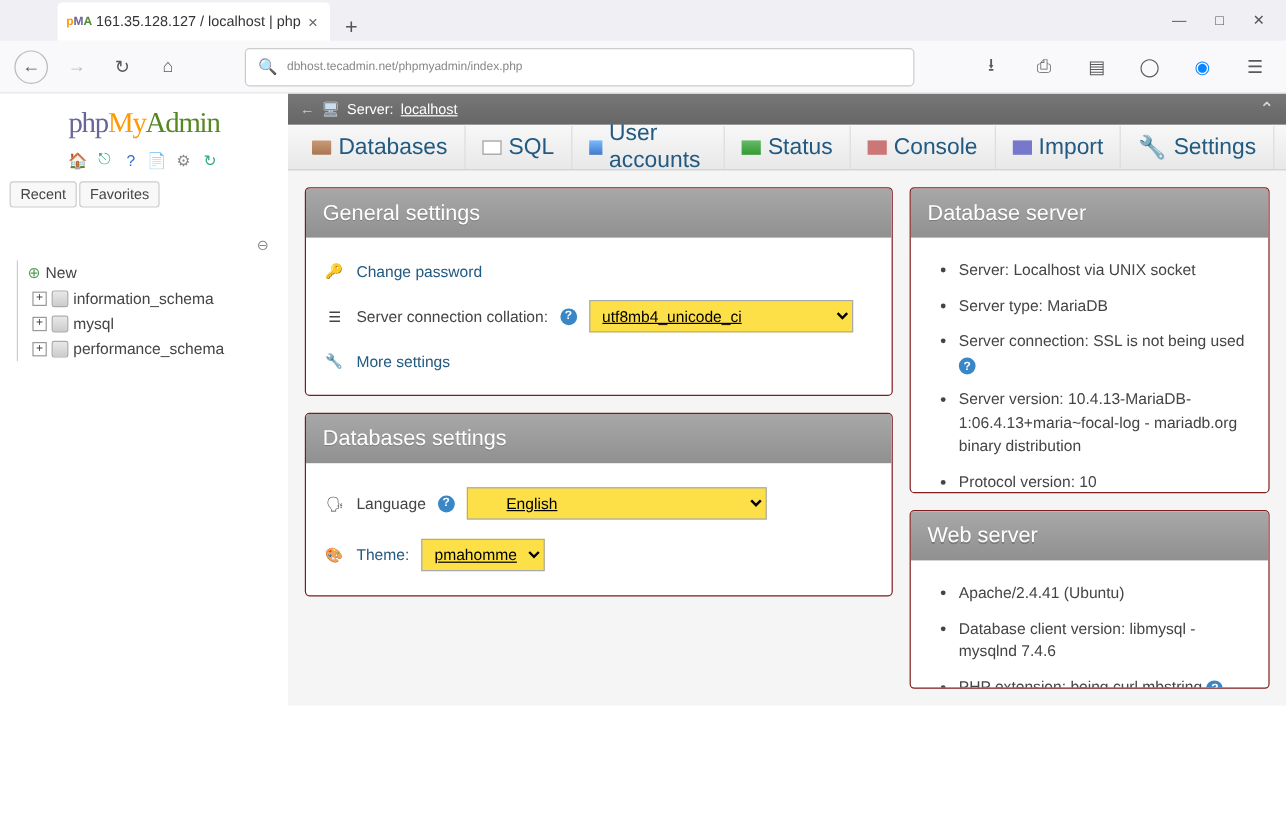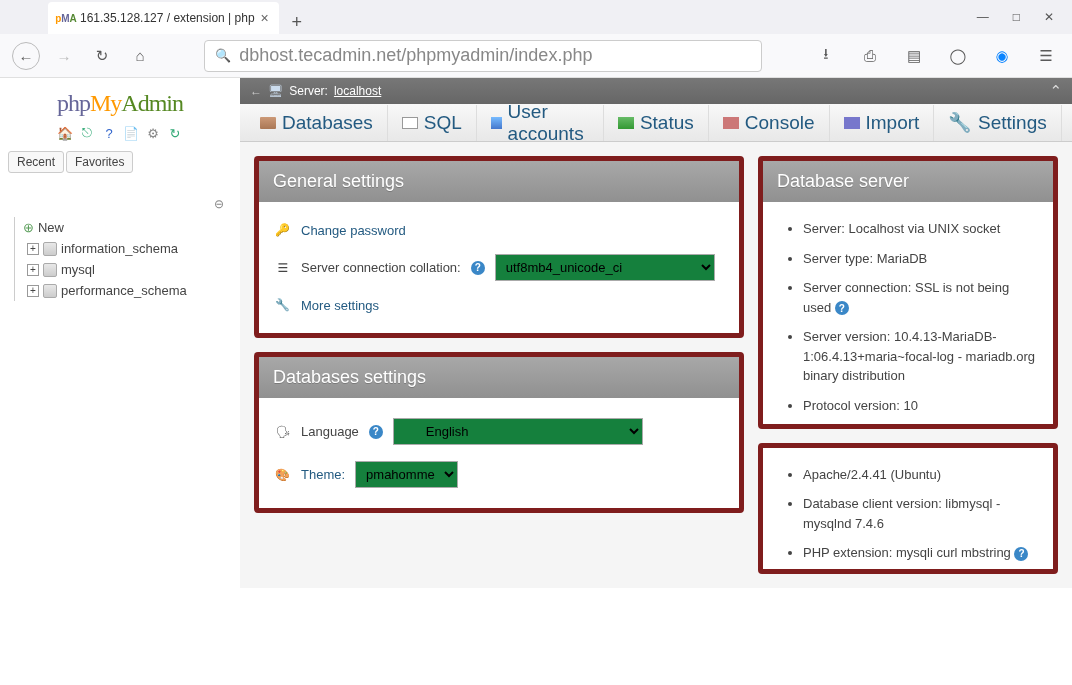--- a/index.html
+++ b/index.html
@@ -12,21 +12,21 @@
 .tab .favicon { width: 16px; height: 16px; display: flex; align-items: center; justify-content: center; font-size: 10px; font-weight: bold; }
 .tab .close-x { margin-left: auto; color: #666; font-size: 14px; cursor: pointer; }
 .newtab { width: 24px; height: 24px; display: flex; align-items: center; justify-content: center; color: #555; font-size: 18px; margin-left: 6px; cursor: pointer; }
 .win-controls { margin-left: auto; display: flex; gap: 24px; padding: 0 18px; color: #555; font-size: 12px; align-self: flex-start; padding-top: 10px;}
 .win-controls span { cursor: pointer; }
 
 .toolbar { height: 44px; background: #f9f9fb; display: flex; align-items: center; padding: 0 12px; gap: 10px; border-bottom: 1px solid #e0e0e0; }
 .tb-btn { width: 28px; height: 28px; display: flex; align-items: center; justify-content: center; color: #5a5a5a; cursor: pointer; border-radius: 4px; font-size: 15px; }
 .tb-btn.circle { border: 1px solid #bbb; border-radius: 50%; }
 .addressbar { flex: 1; max-width: 620px; margin: 0 40px; height: 32px; border: 1px solid #ccc; border-radius: 4px; display: flex; align-items: center; padding: 0 10px; gap: 8px; background: #fff; }
-.addressbar input { border: none; outline: none; flex: 1; font-size: 18px; color: #888; }
+.addressbar input { border: none; outline: none; flex: 1; font-size: 10px; color: #888; }
 .tb-right { display: flex; gap: 16px; align-items: center; margin-left: auto; }
 
 
 .app { display: flex; height: 510px; }
 .sidebar { width: 240px; background: #fff; padding: 6px 8px; }
 .logo { text-align: center; padding: 6px 0 4px; font-family: Georgia, serif; font-size: 24px; font-weight: normal; letter-spacing: -1px; }
 .logo .p1 { color: #666699; } .logo .p2 { color: #ff9900; } .logo .p3 { color: #558822; }
 .sidebar-icons { text-align: center; padding: 4px 0 10px; display: flex; justify-content: center; gap: 6px; }
 .sidebar-icons span { width: 16px; height: 16px; display: inline-flex; align-items: center; justify-content: center; font-size: 13px; cursor: pointer; }
 .sidebar-tabs { display: flex; gap: 2px; margin-bottom: 22px; }
@@ -55,43 +55,43 @@
 .ni-sql { background: #fff; border: 1px solid #999; }
 .ni-status { background: linear-gradient(#6b6,#393); }
 .ni-users { background: linear-gradient(#7bf,#47c); }
 .ni-export { background: #c77; }
 .ni-import { background: #77c; }
 
 .main-cols { flex: 1; display: flex; gap: 14px; padding: 14px; overflow-y: auto; }
 .col-left { flex: 1; display: flex; flex-direction: column; gap: 14px; }
 .col-right { width: 300px; display: flex; flex-direction: column; gap: 14px; }
 
-.panel { background: #fff; border: 5px solid #7f1d1d; border-radius: 4px; overflow: hidden; }
+.panel { background: #fff; border: 1px solid #7f1d1d; border-radius: 4px; overflow: hidden; }
 .panel-head { background: linear-gradient(#a8a8a8,#909090); color: #fff; padding: 10px 14px; font-size: 18px; font-weight: normal; text-shadow: 0 1px 0 rgba(0,0,0,0.2); }
 .panel-body { padding: 12px 16px; }
 .panel-body ul { list-style: disc; padding-left: 24px; }
 .panel-body li { padding: 5px 0; color: #444; font-size: 13px; line-height: 1.5; }
 
 .form-row { display: flex; align-items: center; gap: 10px; padding: 8px 0; font-size: 13px; }
 .form-row .link { color: #235a81; cursor: pointer; }
-.form-row select { border: 1px solid #aaa; padding: 4px 6px; font-size: 13px; background: #15803d; }
+.form-row select { border: 1px solid #aaa; padding: 4px 6px; font-size: 13px; background: #fde047; text-decoration: underline; }
 .form-row .icon-sm { width: 16px; height: 16px; display: inline-flex; align-items: center; justify-content: center; font-size: 12px; }
 .help { display: inline-flex; width: 14px; height: 14px; border-radius: 50%; background: #3a87c7; color: #fff; font-size: 10px; align-items: center; justify-content: center; font-weight: bold; }
 
 .console-bar { height: 22px; background: linear-gradient(#f4f4f4,#e4e4e4); border-top: 1px solid #ccc; display: flex; align-items: center; padding: 0 10px; font-size: 12px; color: #555; gap: 6px; cursor: pointer; }
 .console-bar .cicon { width: 12px; height: 10px; display: inline-block; background: #333; }
 </style>
 </head>
 <body>
 
 <div class="browser-chrome">
   <div class="tab-bar">
     <div class="tab">
       <span class="favicon" style="color:#ff9900;">p<span style="color:#669;">M</span><span style="color:#583;">A</span></span>
-      <span>161.35.128.127 / extension | php</span>
+      <span>161.35.128.127 / localhost | php</span>
       <span class="close-x">×</span>
     </div>
     <div class="newtab">+</div>
     <div class="win-controls">
       <span>—</span>
       <span>□</span>
       <span>✕</span>
     </div>
   </div>
   <div class="toolbar">
@@ -258,25 +258,26 @@
               <li><span>Server connection: SSL is not being used</span> <span class="help">?</span></li>
               <li>Server version: 10.4.13-MariaDB-1:06.4.13+maria~focal-log - mariadb.org binary distribution</li>
               <li>Protocol version: 10</li>
               <li>User: root@localhost</li>
               <li>Server charset: cp1252 West European (latin1)</li>
             </ul>
           </div>
         </div>
 
         <div class="panel">
+          <div class="panel-head">Web server</div>
           <div class="panel-body">
             <ul>
               <li>Apache/2.4.41 (Ubuntu)</li>
               <li>Database client version: libmysql - mysqlnd 7.4.6</li>
-              <li><span>PHP extension: mysqli curl mbstring</span> <span class="help">?</span></li>
+              <li><span>PHP extension: being curl mbstring</span> <span class="help">?</span></li>
               <li>PHP version: 7.4.6</li>
             </ul>
           </div>
         </div>
       </div>
     </div>
 
   </div>
 </div>
 

